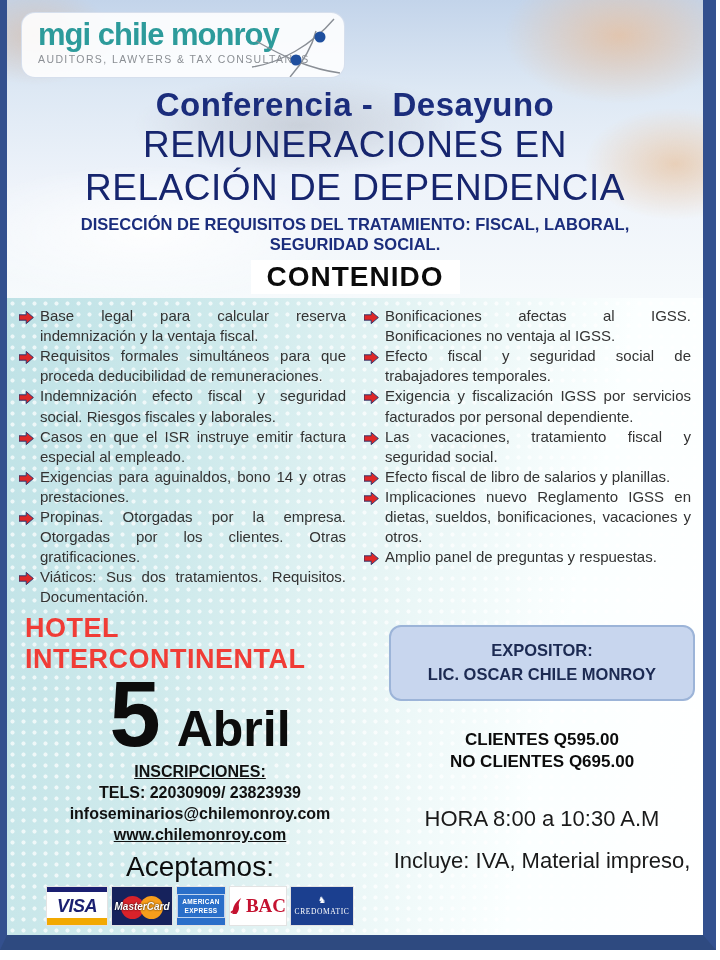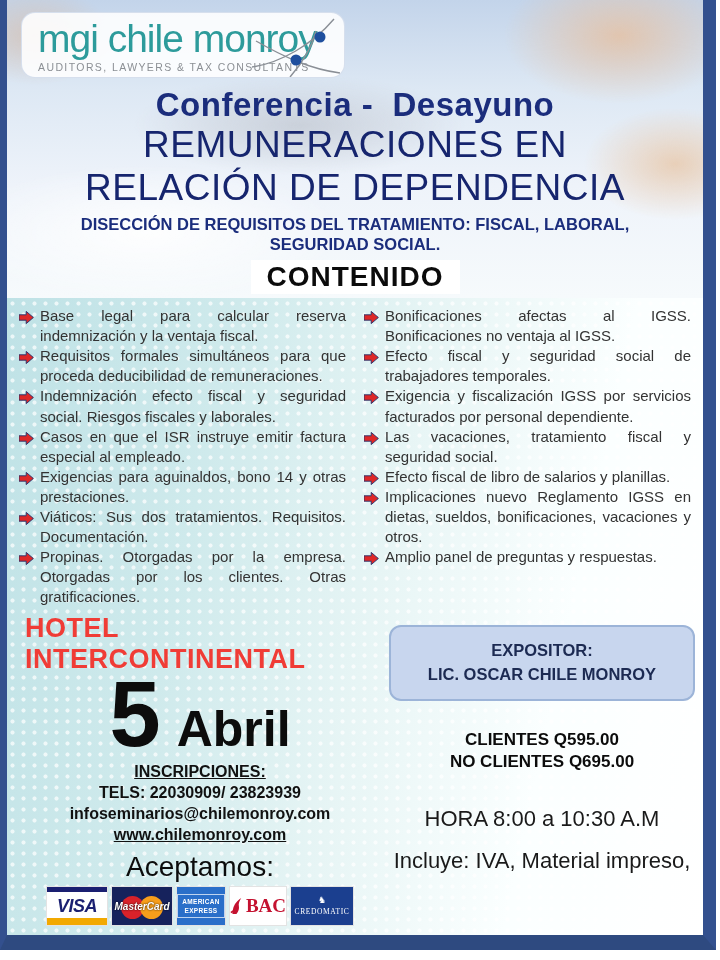--- a/index.html
+++ b/index.html
@@ -18,21 +18,21 @@
       radial-gradient(ellipse 110px 70px at 4% 12%, rgba(214,192,176,.75), transparent 70%),
       radial-gradient(ellipse 230px 70px at 42% 42%, rgba(198,204,214,.85), transparent 72%),
       radial-gradient(ellipse 260px 90px at 20% 78%, rgba(255,255,255,.9), transparent 75%),
       linear-gradient(180deg, #c3d4ea 0%, #dde8f4 30%, #eef3fa 62%, #f6fafc 100%);
   }
   .logo-card{
     margin:12px 0 0 14px; width:324px; height:66px; border-radius:14px;
     background:rgba(255,255,255,.88); border:1px solid rgba(210,220,235,.9);
     padding:6px 10px 4px 16px; position:relative; overflow:hidden;
   }
-  .brand{ font-size:39px; font-weight:400; color:#2d9b9b; letter-spacing:-1px; line-height:1.0; }
+  .brand{ font-size:31px; font-weight:700; color:#2d9b9b; letter-spacing:-1px; line-height:1.0; }
   .tagline{ font-size:10.5px; color:#8b8f94; letter-spacing:1.4px; margin-top:3px; }
   .swoosh{ position:absolute; right:2px; top:4px; }
   
   .event-type{ margin-top:8px; text-align:center; font-size:33px; font-weight:bold; color:#1b2d7c; white-space:pre; letter-spacing:.5px;}
   .title-line{ text-align:center; font-size:37px; font-weight:normal; color:#16256e; line-height:1.16; letter-spacing:.5px;}
   .subtitle{ margin:4px auto 0; max-width:640px; text-align:center; font-size:16.5px; font-weight:bold; color:#1b2d7c; line-height:1.25;}
   .contenido-wrap{ text-align:center; margin-top:5px; }
   .contenido{ display:inline-block; background:#ffffff; color:#0b0b0b; font-size:28px; font-weight:bold; padding:1px 16px; letter-spacing:1px;}
   
   .pattern{
@@ -149,28 +149,28 @@
             <svg width="15" height="13" viewBox="0 0 15 13">
               <polygon points="0,3.8 7.2,3.8 7.2,0.4 14.4,6.5 7.2,12.6 7.2,9.2 0,9.2" fill="#dd2727" stroke="#23306b" stroke-width="0.9"></polygon>
             </svg>
             <span class="bullet-text">Exigencias para aguinaldos, bono 14 y otras prestaciones.</span>
           </div>
 
           <div class="bullet-item">
             <svg width="15" height="13" viewBox="0 0 15 13">
               <polygon points="0,3.8 7.2,3.8 7.2,0.4 14.4,6.5 7.2,12.6 7.2,9.2 0,9.2" fill="#dd2727" stroke="#23306b" stroke-width="0.9"></polygon>
             </svg>
+            <span class="bullet-text">Propinas. Otorgadas por la empresa. Otorgadas por los clientes. Otras gratificaciones.</span>
+          </div>
+
+          <div class="bullet-item">
+            <svg width="15" height="13" viewBox="0 0 15 13">
+              <polygon points="0,3.8 7.2,3.8 7.2,0.4 14.4,6.5 7.2,12.6 7.2,9.2 0,9.2" fill="#dd2727" stroke="#23306b" stroke-width="0.9"></polygon>
+            </svg>
             <span class="bullet-text">Viáticos: Sus dos tratamientos. Requisitos. Documentación.</span>
-          </div>
-
-          <div class="bullet-item">
-            <svg width="15" height="13" viewBox="0 0 15 13">
-              <polygon points="0,3.8 7.2,3.8 7.2,0.4 14.4,6.5 7.2,12.6 7.2,9.2 0,9.2" fill="#dd2727" stroke="#23306b" stroke-width="0.9"></polygon>
-            </svg>
-            <span class="bullet-text">Propinas. Otorgadas por la empresa. Otorgadas por los clientes. Otras gratificaciones.</span>
           </div>
         </div>
       <div class="col">
 
           <div class="bullet-item">
             <svg width="15" height="13" viewBox="0 0 15 13">
               <polygon points="0,3.8 7.2,3.8 7.2,0.4 14.4,6.5 7.2,12.6 7.2,9.2 0,9.2" fill="#dd2727" stroke="#23306b" stroke-width="0.9"></polygon>
             </svg>
             <span class="bullet-text">Bonificaciones afectas al IGSS. Bonificaciones no ventaja al IGSS.</span>
           </div>

